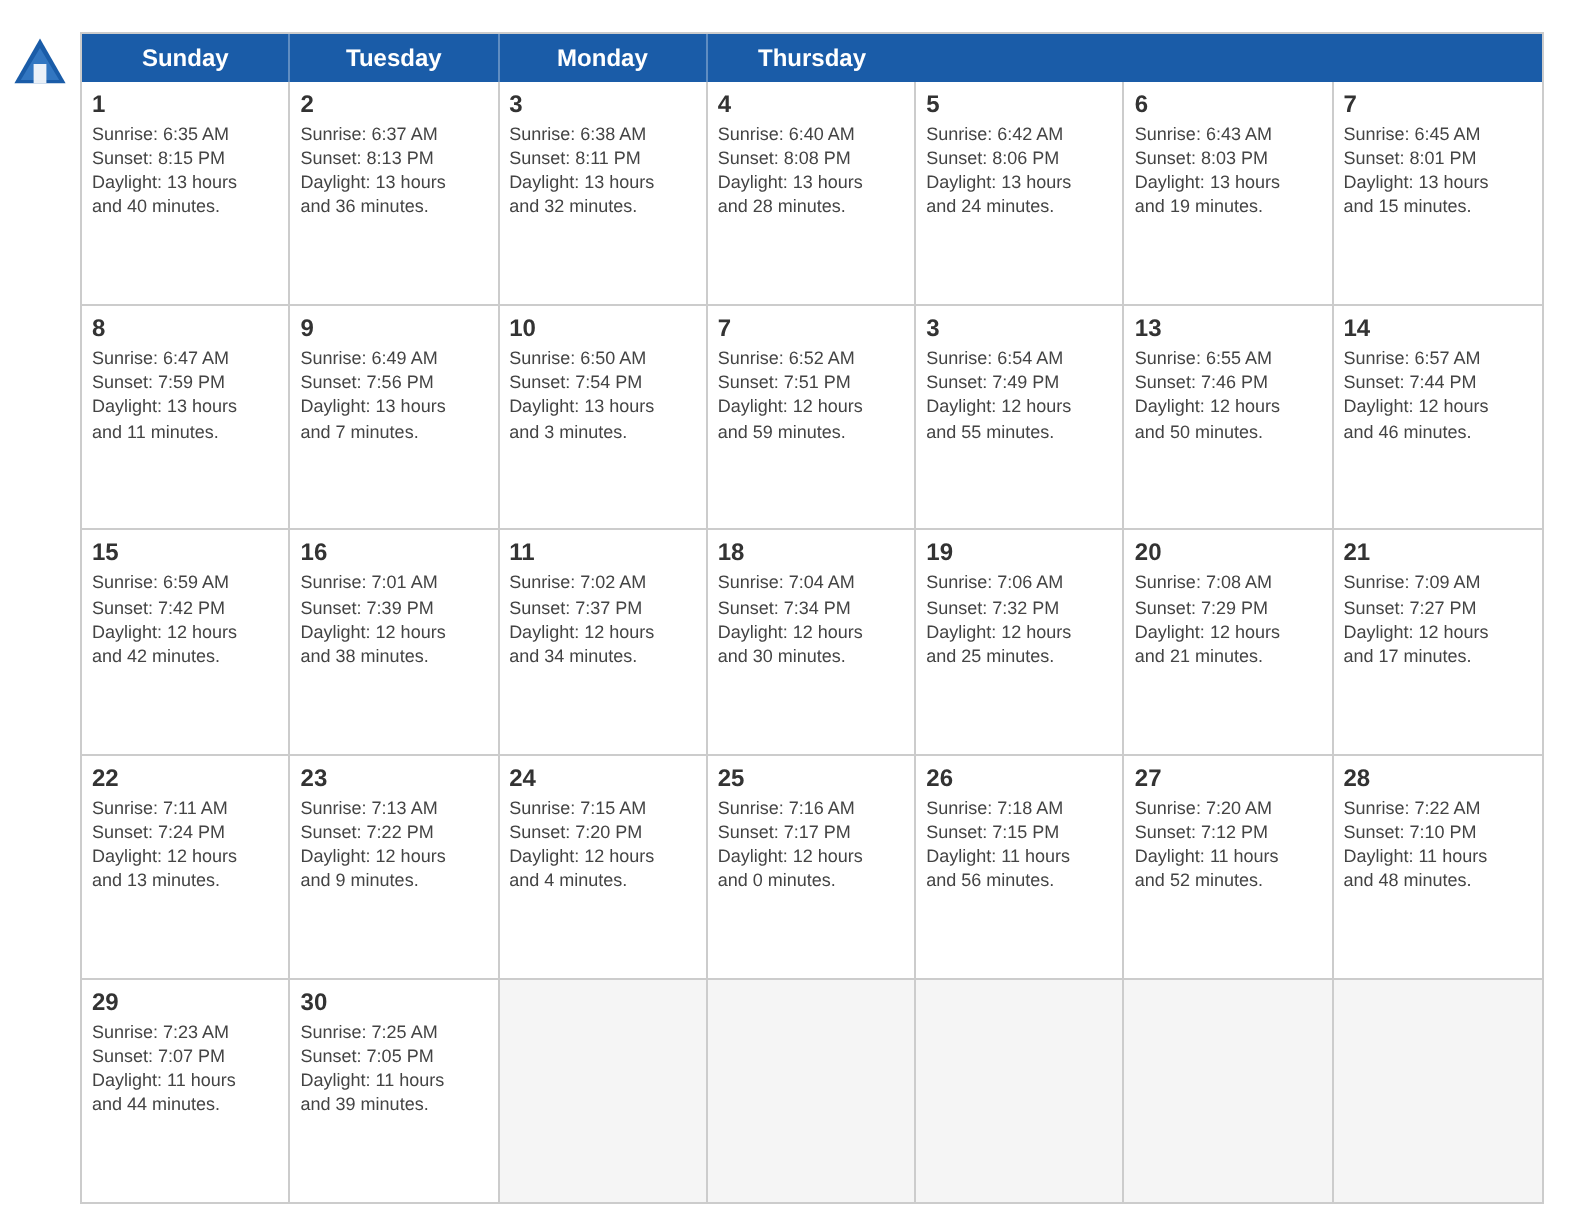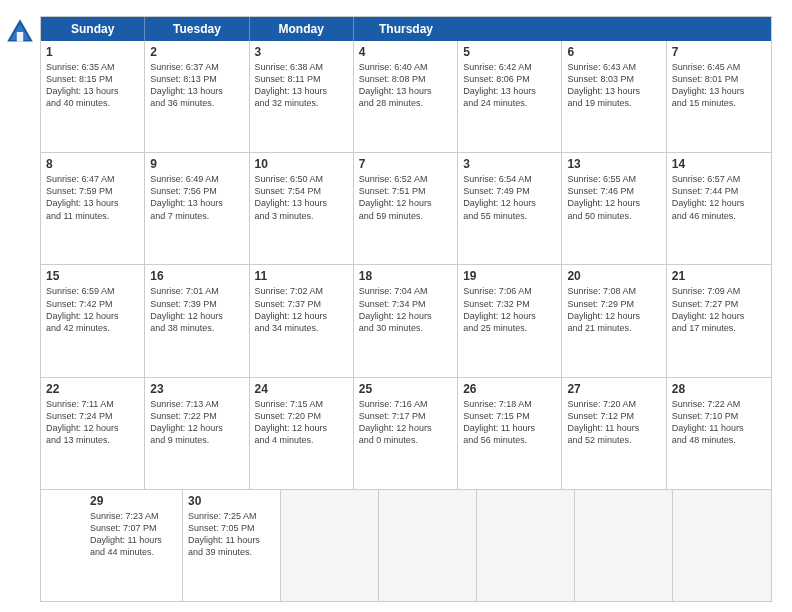--- a/index.html
+++ b/index.html
@@ -75,21 +75,21 @@
       flex: 1;
       display: flex;
       flex-direction: column;
     }
     .cal-row {
       display: grid;
       grid-template-columns: repeat(7, 1fr);
       flex: 1;
       border-bottom: 1px solid #ccc;
     }
-    .cal-row:last-child { border-bottom: none; margin-left: 44px; }
+    .cal-row:last-child { border-bottom: none; }
     .cal-cell {
       border-right: 1px solid #ccc;
       padding: 4px 5px;
       font-size: 9.5px;
       color: #333;
       vertical-align: top;
       min-height: 0;
       overflow: hidden;
     }
     .cal-cell:last-child { border-right: none; }

